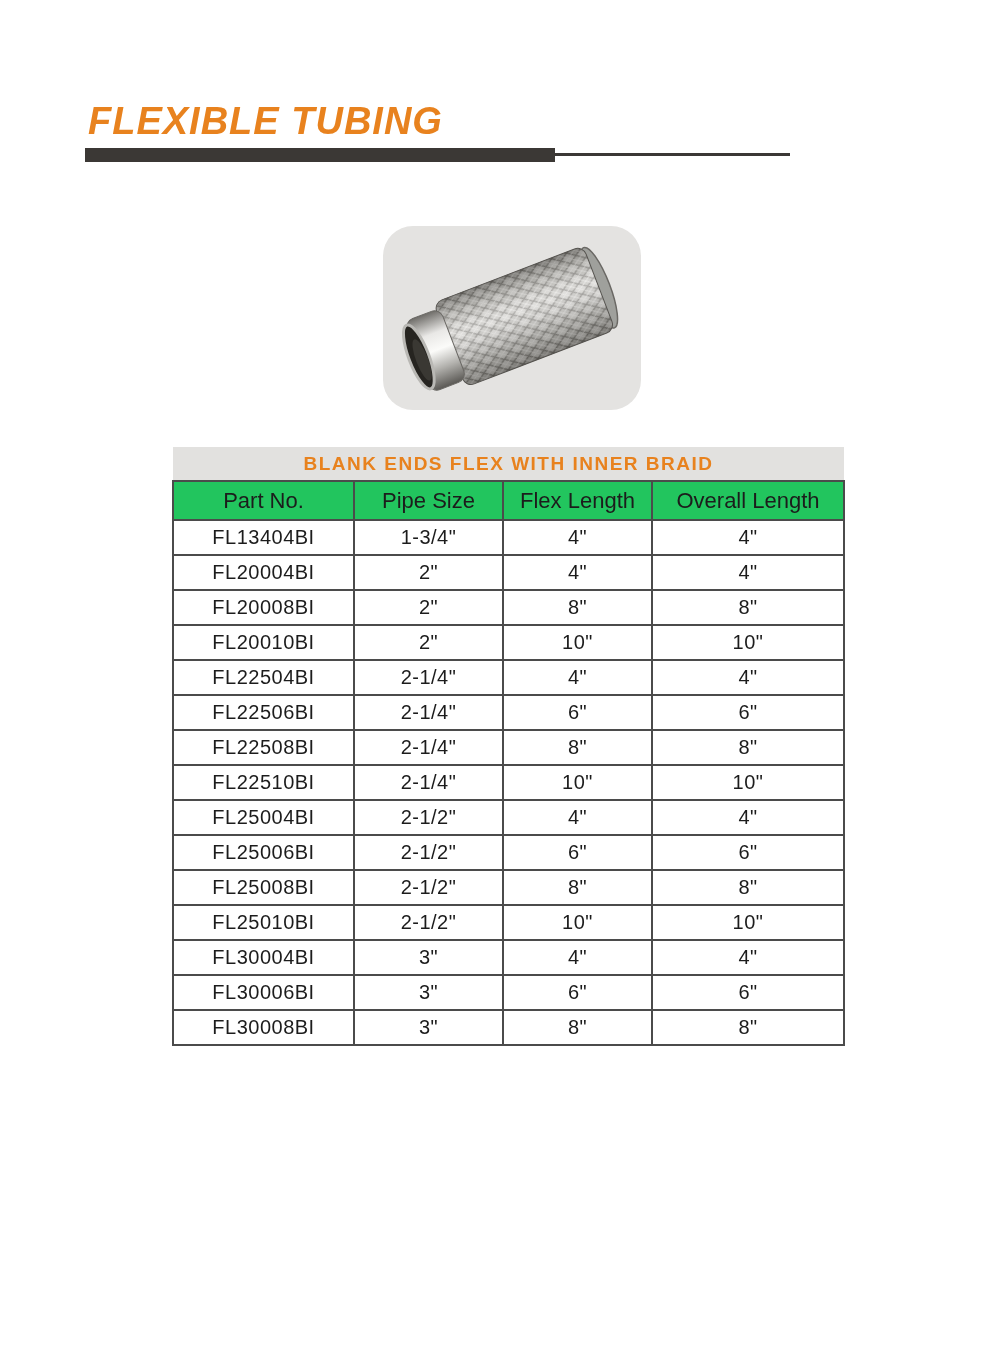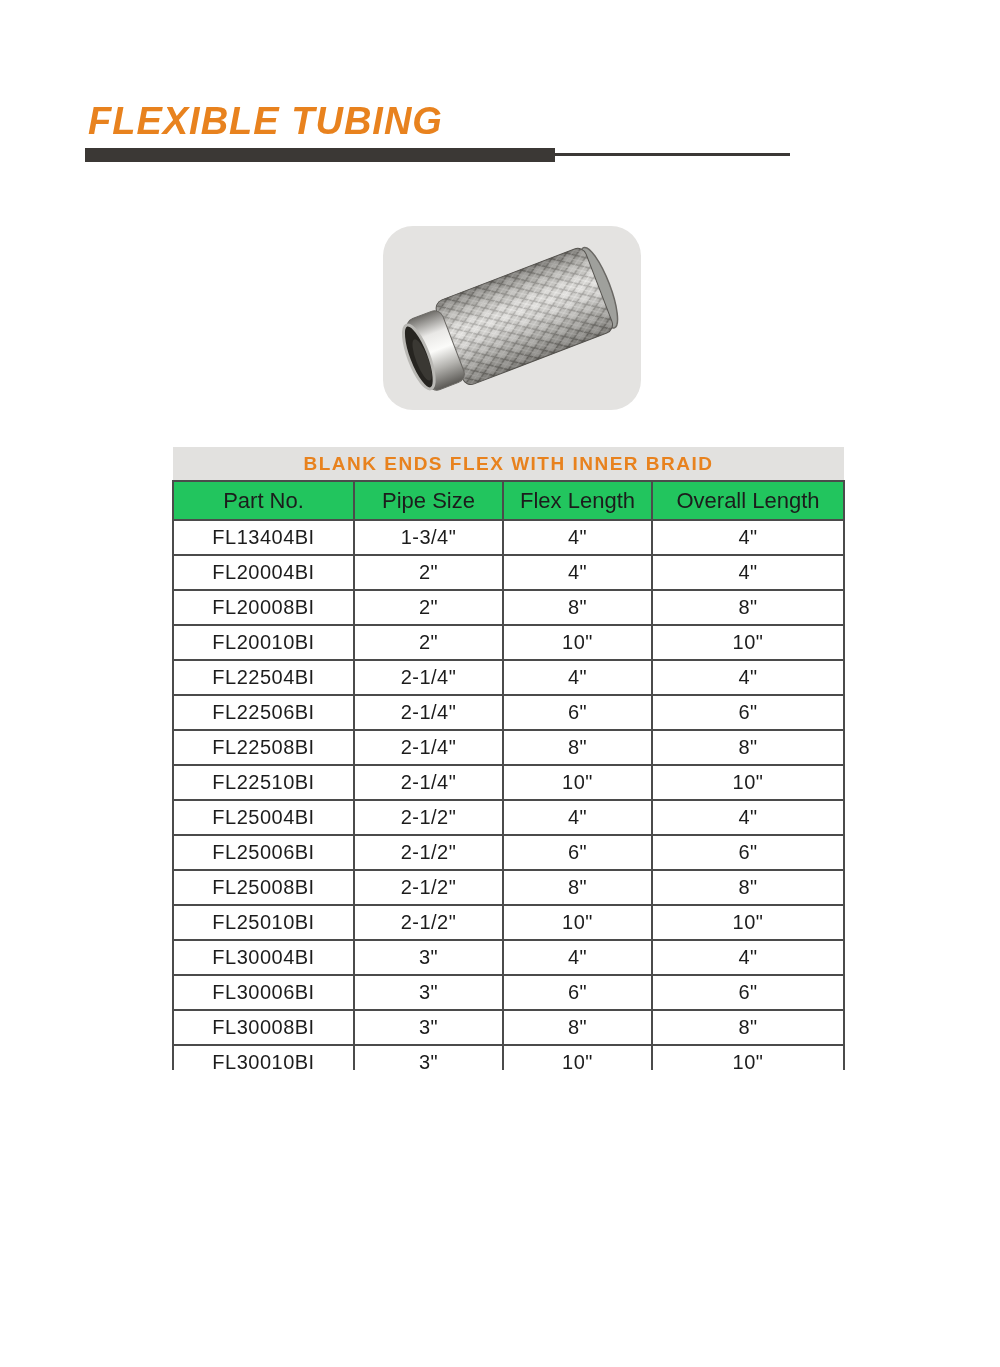--- a/index.html
+++ b/index.html
@@ -189,26 +189,20 @@
             <td>3"</td>
             <td>6"</td>
             <td>6"</td>
           </tr>
           <tr>
             <td>FL30008BI</td>
             <td>3"</td>
             <td>8"</td>
             <td>8"</td>
           </tr>
-          <tr>
-            <td>FL30010BI</td>
-            <td>3"</td>
-            <td>10"</td>
-            <td>10"</td>
-          </tr>
         </tbody>
     </table>
   </div>
 
   <div class="footer-num">-04-</div>
   <div class="footer-bar"></div>
 
 </div>
 
 </body></html>

